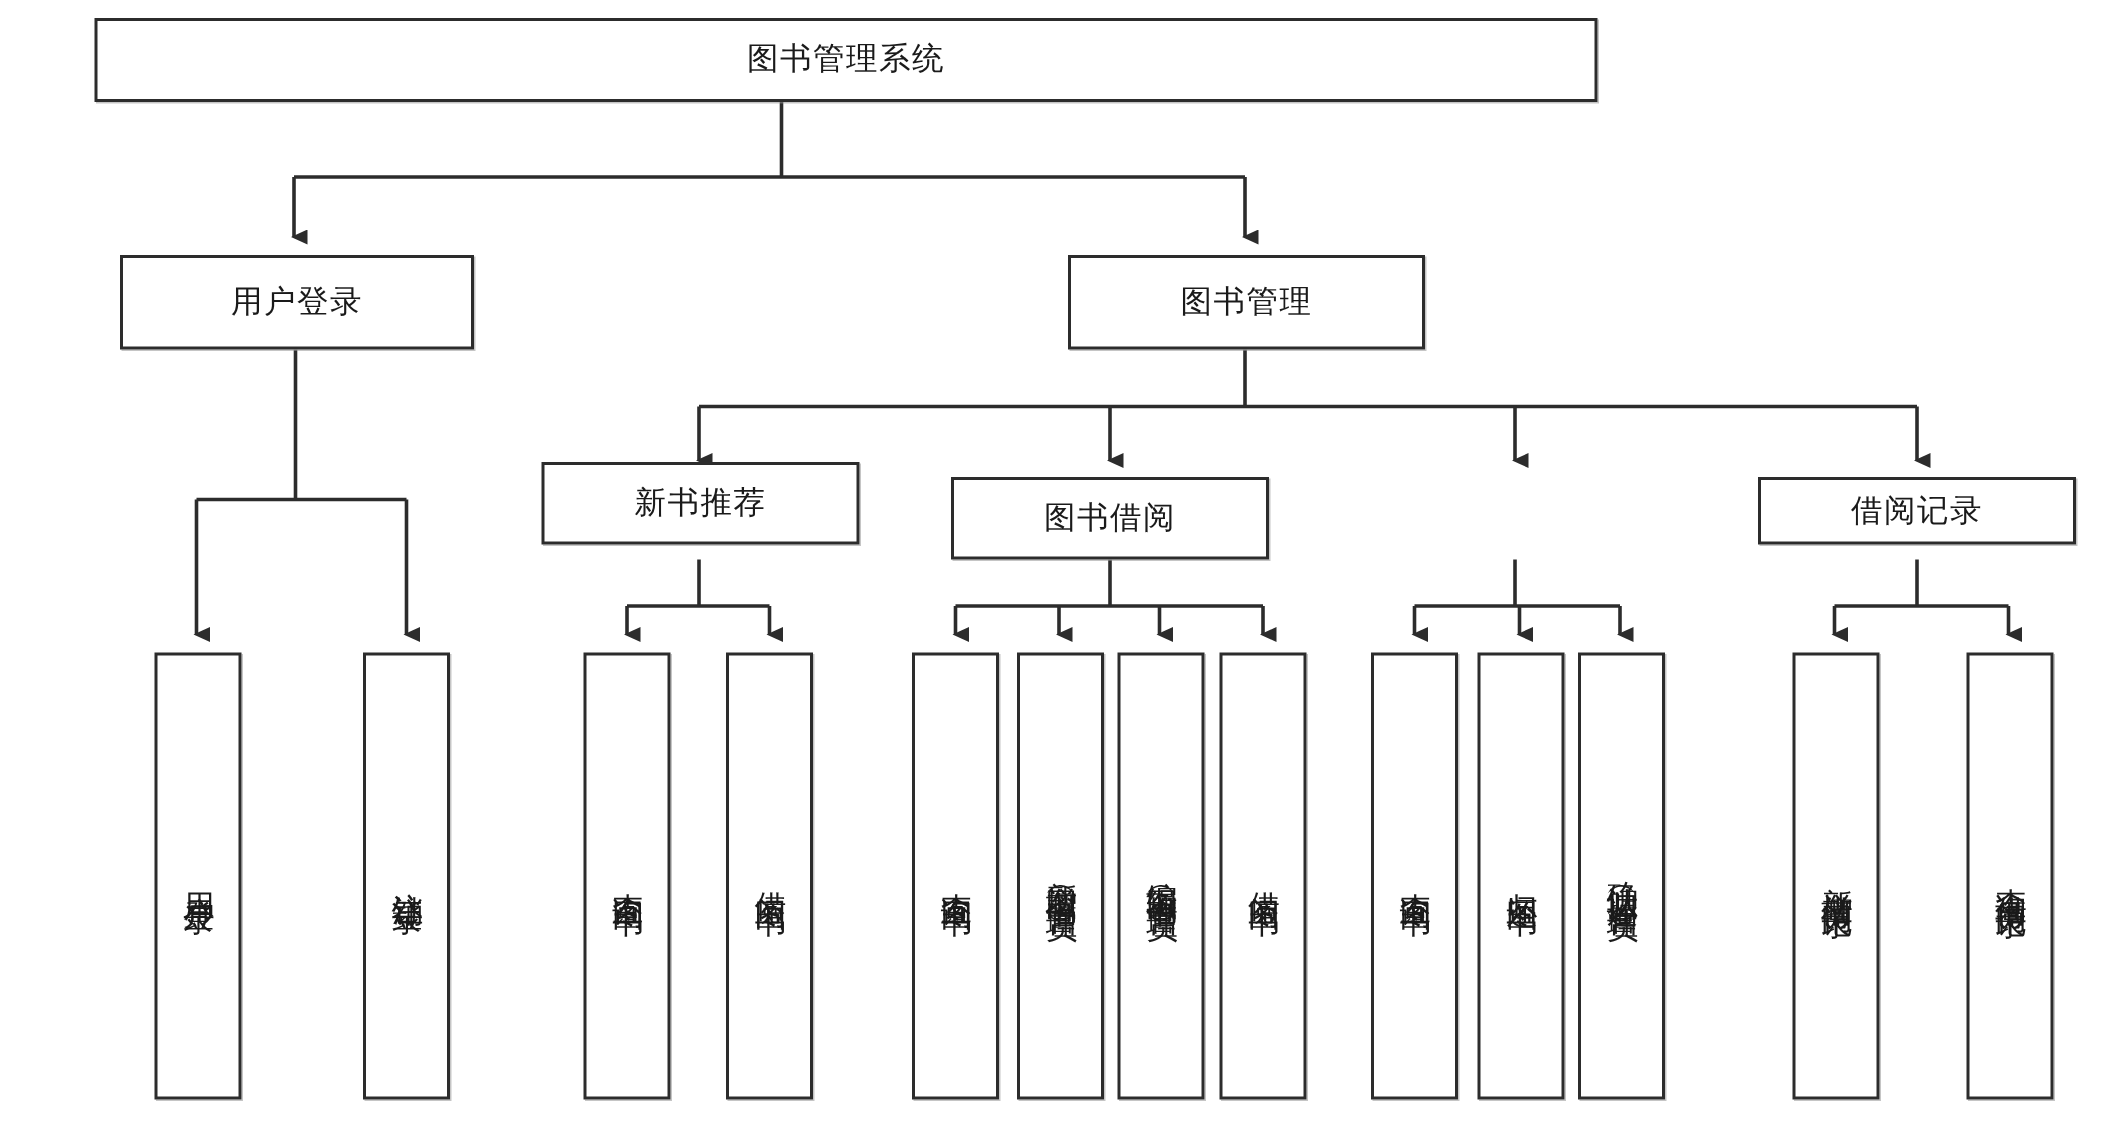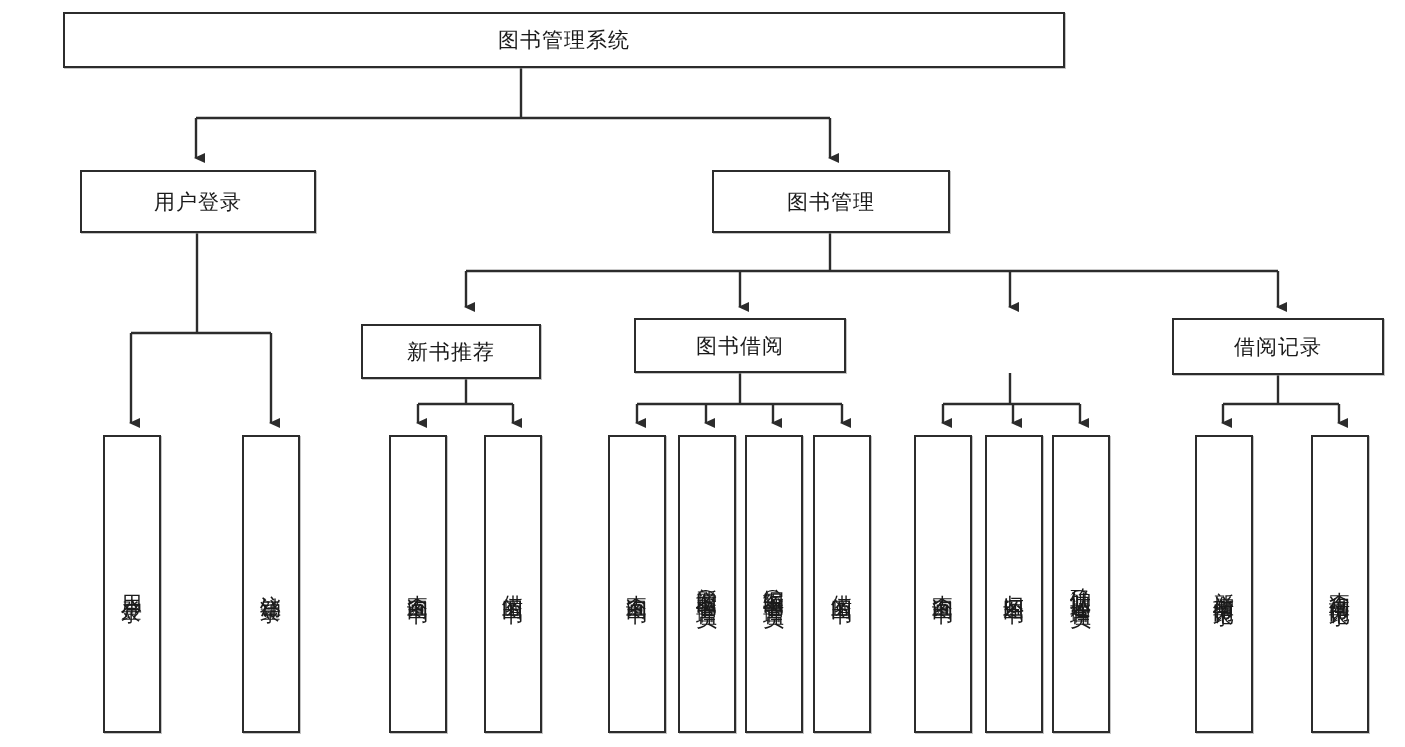--- a/index.html
+++ b/index.html
@@ -128,30 +128,30 @@
   </div>
 
   <div class="node horizontal" style="left:80px; top:170px; width:236px; height:63px;">
     <span class="label">用户登录</span>
   </div>
 
   <div class="node horizontal" style="left:712px; top:170px; width:238px; height:63px;">
     <span class="label">图书管理</span>
   </div>
 
-  <div class="node horizontal" style="left:361px; top:324px; width:180px; height:55px;">
+  <div class="node horizontal" style="left:361px; top:308px; width:212px; height:55px;">
     <span class="label">新书推荐</span>
   </div>
 
   <div class="node horizontal" style="left:634px; top:318px; width:212px; height:55px;">
     <span class="label">图书借阅</span>
   </div>
 
 
-  <div class="node horizontal" style="left:1172px; top:318px; width:212px; height:57px;">
+  <div class="node horizontal" style="left:1172px; top:318px; width:212px; height:45px;">
     <span class="label">借阅记录</span>
   </div>
 
   <div class="node vertical" style="left:103px; top:435px; width:58px; height:298px;">
     <span class="label">用户登录</span>
   </div>
 
   <div class="node vertical" style="left:242px; top:435px; width:58px; height:298px;">
     <span class="label">注销登录</span>
   </div>

